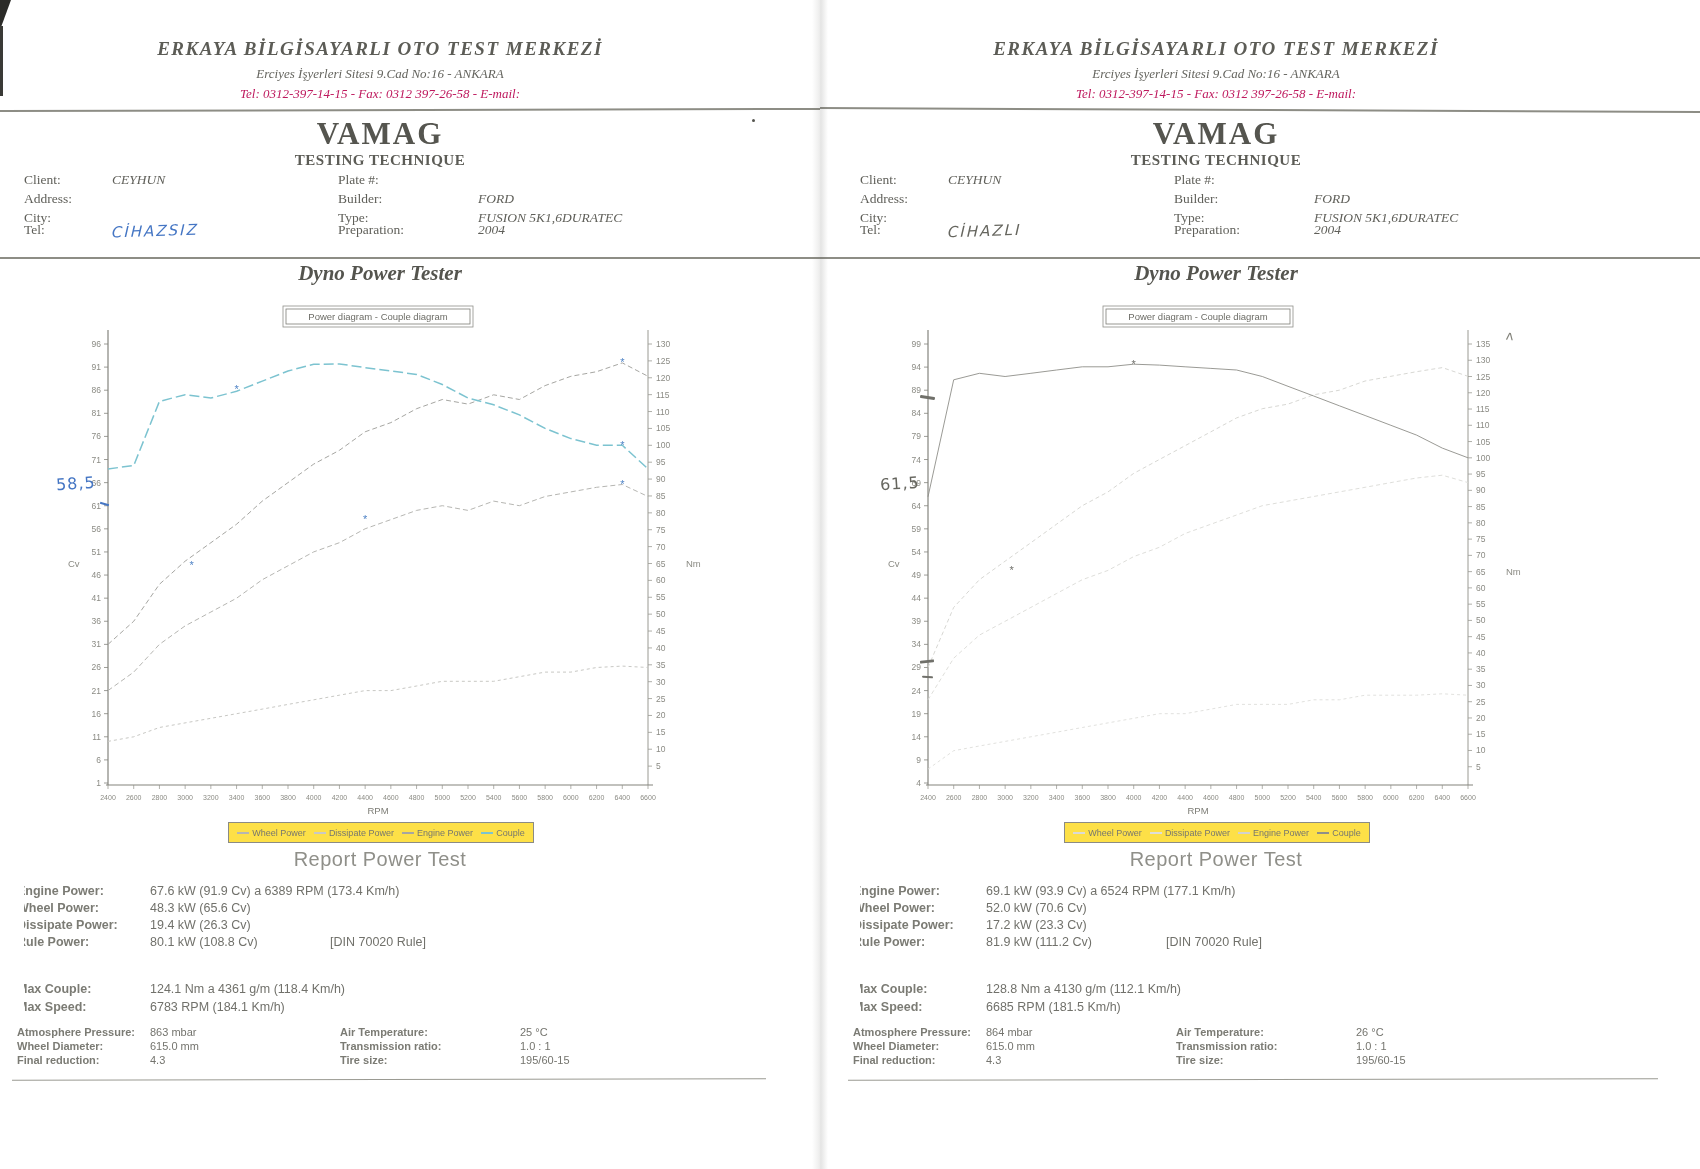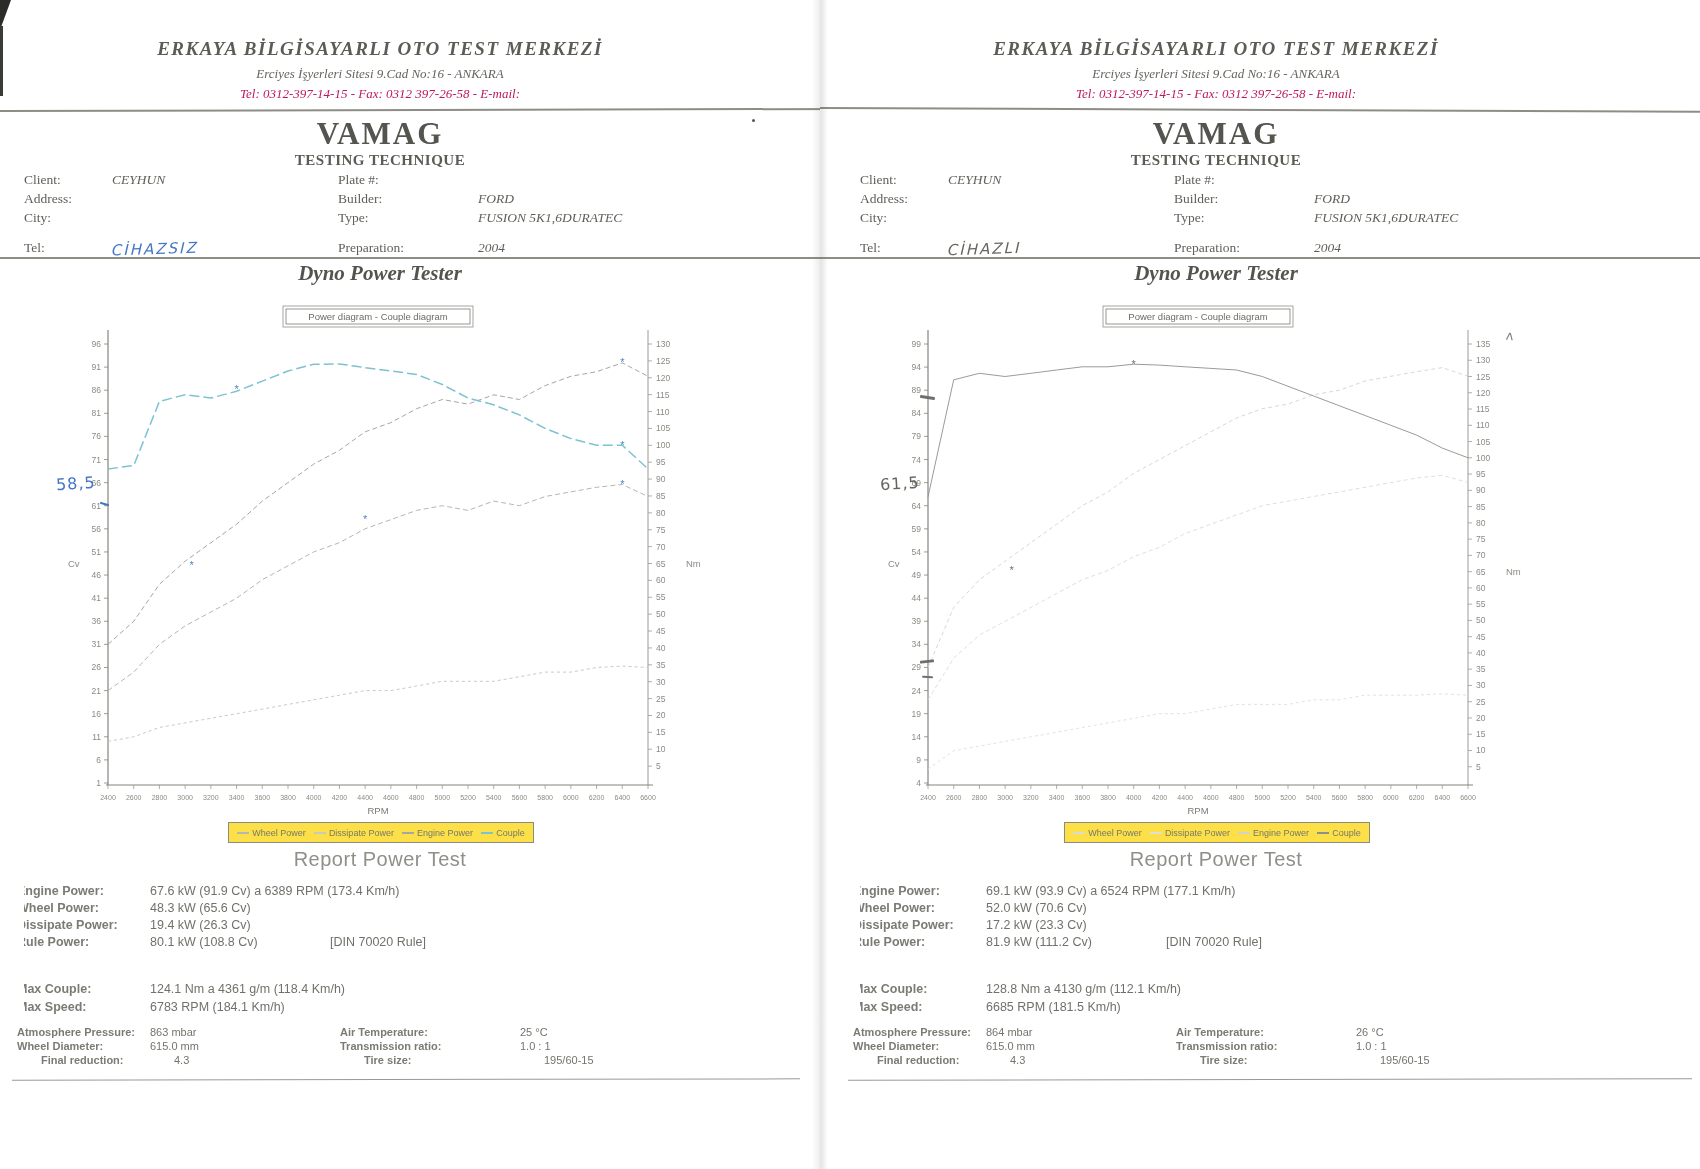--- a/index.html
+++ b/index.html
@@ -1,18 +1,18 @@
 <!DOCTYPE html>
 <html><head>
 <meta charset="utf-8">
 <style>
   html,body{margin:0;padding:0;background:#ffffff;}
   body{width:1700px;height:1169px;position:relative;overflow:hidden;
        font-family:"Liberation Sans",sans-serif;color:#6f6f6a;}
-  .sheet{position:absolute;top:0;height:1169px;background:#fff;overflow:hidden;padding-left:37px;}
+  .sheet{position:absolute;top:0;height:1169px;background:#fff;overflow:hidden;}
   .sheet-left{left:0;width:820px;--xoff:0px;}
   .sheet-right{left:820px;width:880px;--xoff:16px;}
   .seam{position:absolute;left:812px;top:0;width:16px;height:1169px;
         background:linear-gradient(90deg,rgba(0,0,0,0) 0%,rgba(90,90,85,.10) 45%,rgba(90,90,85,.16) 55%,rgba(0,0,0,0) 100%);}
   .corner-artifact{position:absolute;left:0;top:0;width:0;height:0;
         border-left:11px solid #2b2b28;border-bottom:30px solid transparent;}
   .edge-artifact{position:absolute;left:0;top:26px;width:3px;height:70px;background:#3a3a36;}
 
   
   .company{position:absolute;top:38px;left:calc(20px + var(--xoff));width:720px;text-align:center;
@@ -29,21 +29,21 @@
 
   .brand{position:absolute;top:116px;left:calc(20px + var(--xoff));width:720px;text-align:center;
      font-family:"Liberation Serif",serif;font-weight:bold;font-size:31px;letter-spacing:2px;color:#55554f;}
   .brand-sub{position:absolute;top:152px;left:calc(20px + var(--xoff));width:720px;text-align:center;
      font-family:"Liberation Serif",serif;font-weight:bold;font-size:15px;letter-spacing:.5px;color:#5c5c56;}
 
   
   .info{position:absolute;top:172px;left:calc(0px + var(--xoff));width:760px;
      font-family:"Liberation Serif",serif;font-size:13.5px;color:#5f5f59;}
   .info .row{position:absolute;left:0;width:100%;height:19px;}
-  .info .r0{top:0;} .info .r1{top:19px;} .info .r2{top:38px;} .info .r3{top:68px;}
+  .info .r0{top:0;} .info .r1{top:19px;} .info .r2{top:38px;} .info .r3{top:50px;}
   .il{position:absolute;left:24px;} .iv{position:absolute;left:112px;font-style:italic;}
   .il2{position:absolute;left:338px;} .iv2{position:absolute;left:478px;font-style:italic;}
   .hw{font-family:"DejaVu Sans",sans-serif;font-size:15px;letter-spacing:2px;display:inline-block;transform:rotate(-2deg) skewX(-4deg);}
   .hw-blue{color:#4576c4;} .hw-pencil{color:#66665f;}
 
   .dyno-title{position:absolute;top:261px;left:calc(20px + var(--xoff));width:720px;text-align:center;
      font-family:"Liberation Serif",serif;font-style:italic;font-weight:bold;font-size:21px;color:#54544e;}
 
   
   .chart{position:absolute;top:294px;left:8px;}
@@ -72,21 +72,21 @@
   .rnote{position:absolute;left:330px;color:#71716b;}
   .rr0{top:884px;} .rr1{top:901px;} .rr2{top:918px;} .rr3{top:935px;}
   .mr0{top:982px;} .mr1{top:1000px;}
   .mr0 .rlab,.mr1 .rlab{font-size:12.5px;}
   .crow{position:absolute;left:calc(0px + var(--xoff));width:760px;height:14px;font-size:11px;}
   .cl{position:absolute;left:24px;font-weight:bold;color:#7b7b74;}
   .cl .cut{display:inline-block;text-indent:-7px;}
   .cv{position:absolute;left:150px;color:#74746e;}
   .cl2{position:absolute;left:340px;font-weight:bold;color:#7b7b74;}
   .cv2{position:absolute;left:520px;color:#74746e;}
-  .cr0{top:1026px;text-align:right;} .cr1{top:1040px;} .cr2{top:1054px;margin-left:24px;}
+  .cr0{top:1026px;text-align:right;} .cr1{top:1040px;} .cr2{top:1054px;}
 
   .footer{position:absolute;top:1088px;left:calc(20px + var(--xoff));width:720px;text-align:center;
      font-size:11px;color:#8b8b84;}
   .dot-artifact{position:absolute;left:752px;top:119px;width:3px;height:3px;background:#55554f;border-radius:50%;}
 </style>
 </head>
 <body>
 
 <div class="sheet sheet-left">
   <div class="corner-artifact"></div>

